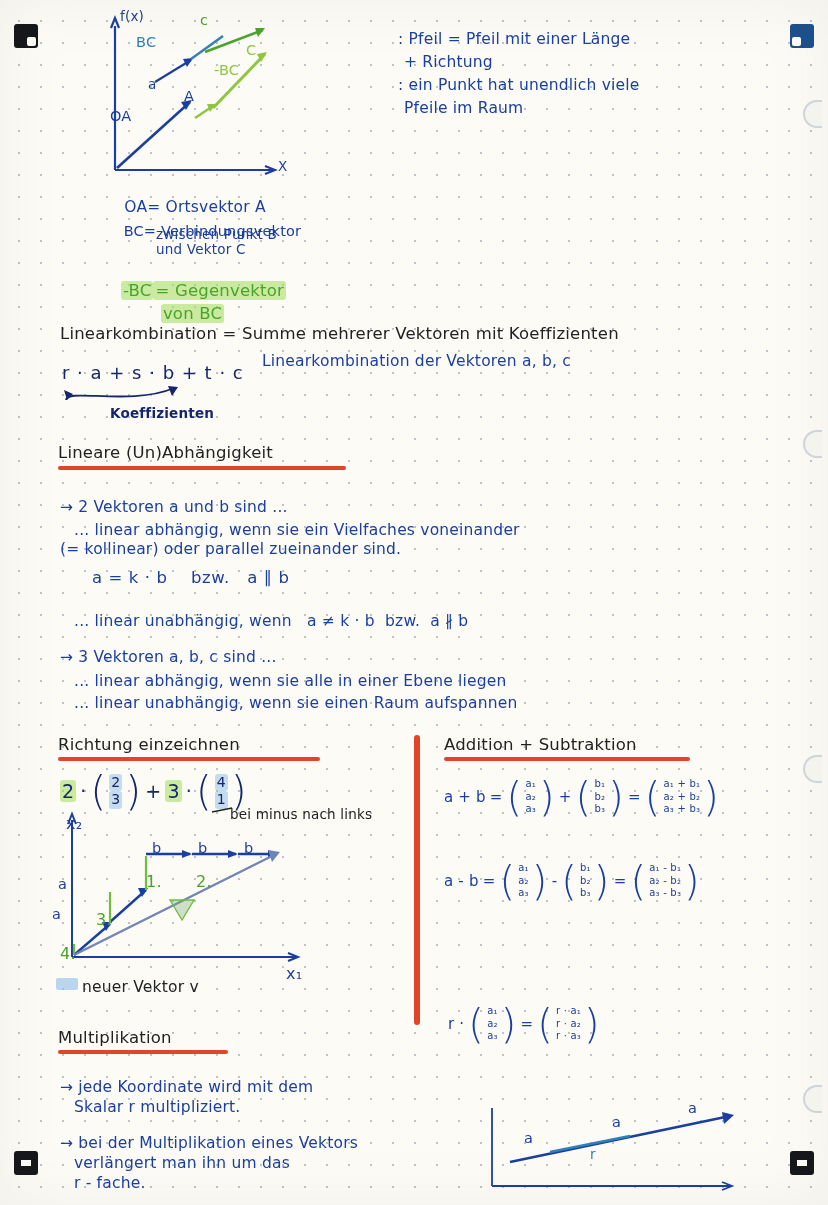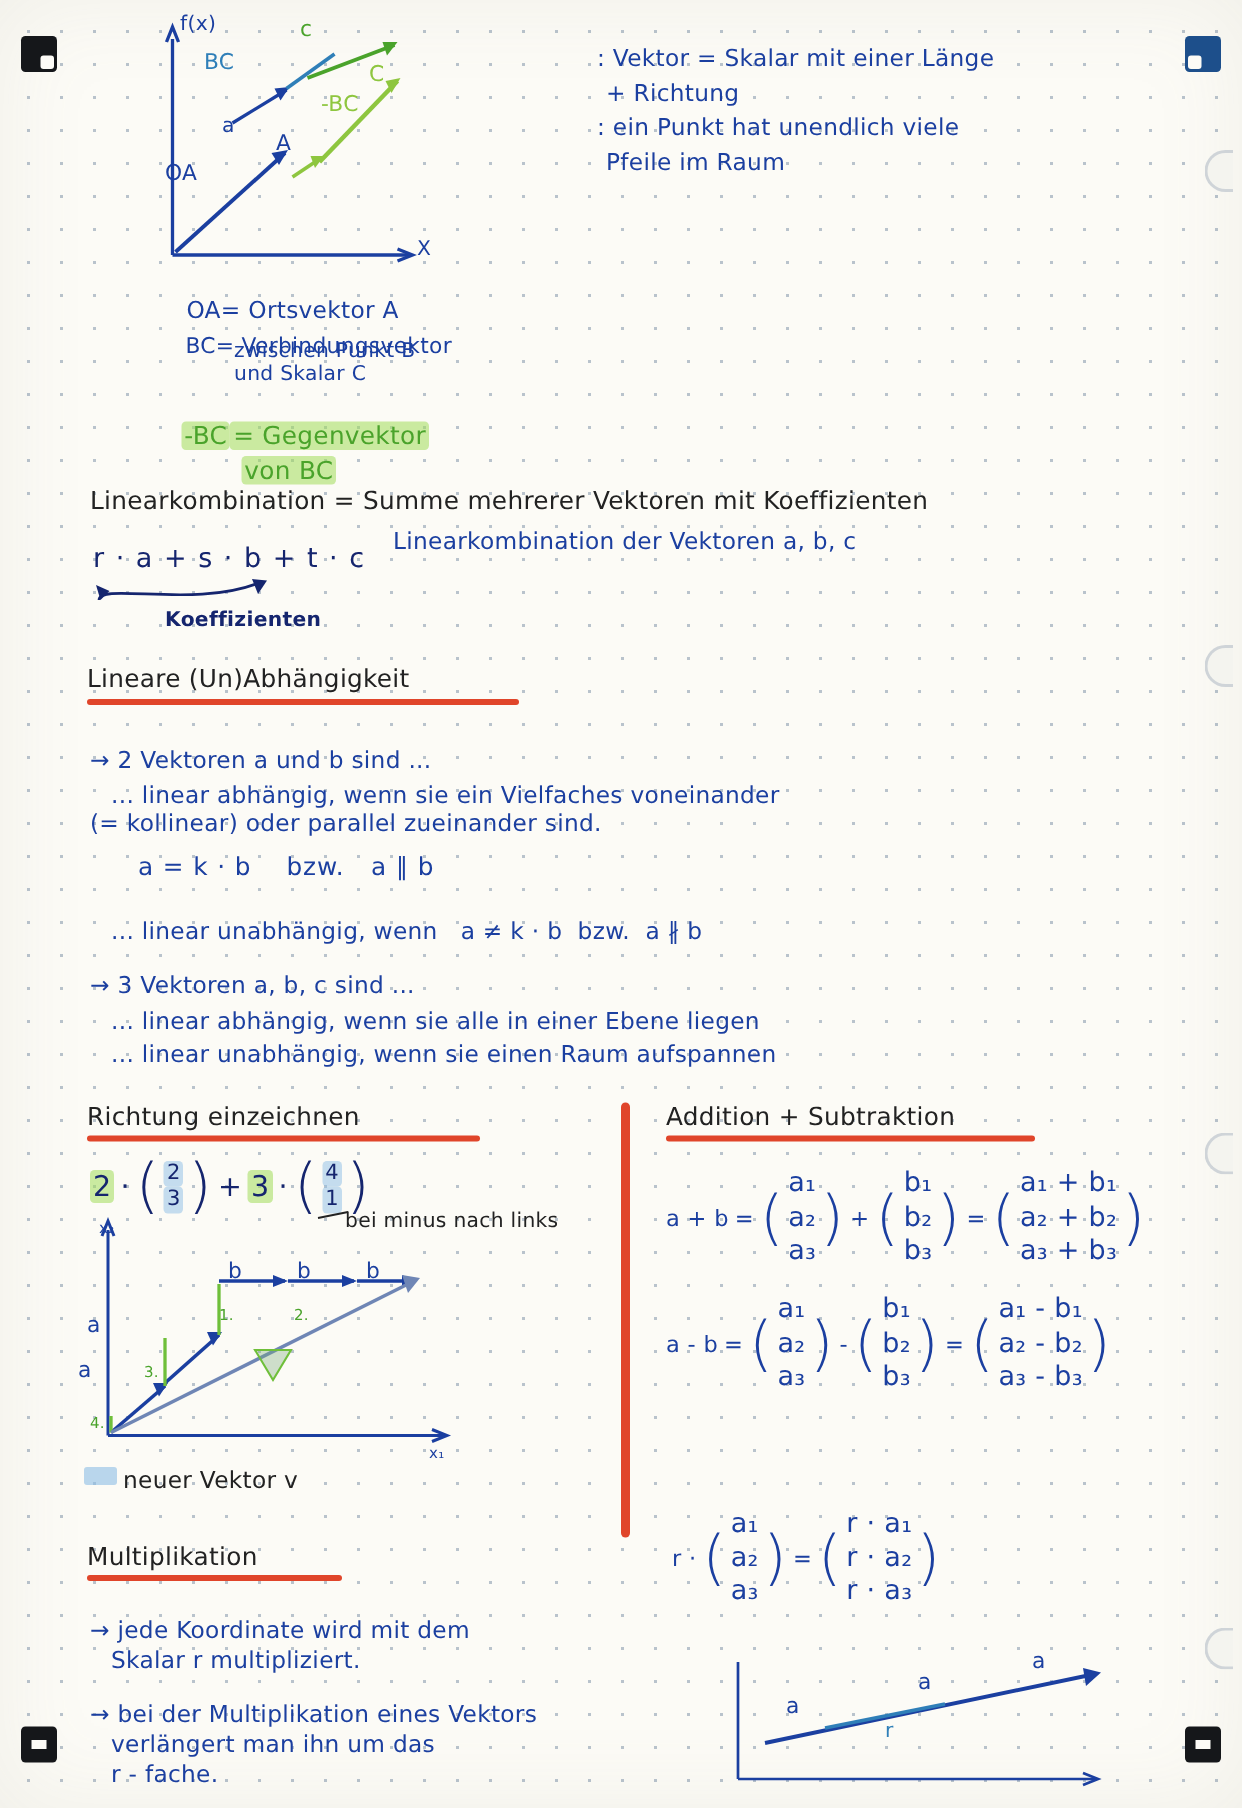--- a/index.html
+++ b/index.html
@@ -52,28 +52,28 @@
   .green{color:#4aa32b;}
   .black{color:#222;}
   .hand{font-family:"DejaVu Sans", sans-serif;letter-spacing:.2px;}
   .red-ul{position:absolute;background:#e0452a;border-radius:3px;}
   .orange-bar{position:absolute;background:#e0452a;border-radius:4px;}
   .hl-green{background:rgba(160,220,90,.55);border-radius:3px;padding:0 2px;}
   .hl-blue{background:rgba(140,190,230,.5);border-radius:3px;padding:0 2px;}
 
   svg{position:absolute;overflow:visible;}
 
-  .t12{font-size:10px;}
+  .t12{font-size:16px;}
   .t13{font-size:13.5px;}
   .t14{font-size:14.5px;}
   .t15{font-size:15.5px;}
   .t16{font-size:16.5px;}
   .t18{font-size:18px;}
   .matrix{display:inline-flex;align-items:center;}
-  .mbody{display:inline-flex;flex-direction:column;line-height:1.25;font-size:18px;padding:0 3px;}
+  .mbody{display:inline-flex;flex-direction:column;line-height:1.25;font-size:10px;padding:0 3px;}
   .par{font-size:40px;line-height:36px;font-weight:300;}
 </style>
 </head>
 <body>
 
 <div class="paper"></div>
 <div class="sheet-shadow"></div>
 
 <div class="corner tl">
     <i></i>
@@ -121,33 +121,33 @@
 <div class="ink blue t13 hand" style="left:120px;top:8px">f(x)</div>
 <div class="ink blue t13 hand" style="left:278px;top:158px">X</div>
 <div class="ink blue t13 hand" style="left:148px;top:76px">a</div>
 <div class="ink blue t14 hand" style="left:184px;top:88px">A</div>
 <div class="ink blue t14 hand" style="left:110px;top:108px">OA</div>
 <div class="ink hand t14" style="left:136px;top:34px;color:#2f7fb8">BC</div>
 <div class="ink green t14 hand" style="left:200px;top:12px">c</div>
 <div class="ink hand t14" style="left:214px;top:62px;color:#8ec63f">-BC</div>
 <div class="ink hand t14" style="left:246px;top:42px;color:#8ec63f">C</div>
 
-<div class="ink blue t15 hand" style="left:398px;top:30px">: Vektor = Skalar mit einer Länge</div>
+<div class="ink blue t15 hand" style="left:398px;top:30px">: Pfeil = Pfeil mit einer Länge</div>
 <div class="ink blue t15 hand" style="left:404px;top:53px">+ Richtung</div>
 <div class="ink blue t15 hand" style="left:398px;top:76px">: ein Punkt hat unendlich viele</div>
 <div class="ink blue t15 hand" style="left:404px;top:99px">Pfeile im Raum</div>
 
 <div class="ink blue t15 hand" style="left:114px;top:180px">
   <span>OA</span><span>= Ortsvektor A</span>
 </div>
 <div class="ink blue t14 hand" style="left:114px;top:207px">
   <span>BC</span><span>= Verbindungsvektor</span>
 </div>
 <div class="ink blue t13 hand" style="left:156px;top:226px">zwischen Punkt B</div>
-<div class="ink blue t13 hand" style="left:156px;top:241px">und Skalar C</div>
+<div class="ink blue t13 hand" style="left:156px;top:241px">und Vektor C</div>
 <div class="ink green t16 hand" style="left:110px;top:262px">
   <span class="hl-green">-BC</span><span class="hl-green">= Gegenvektor</span>
 </div>
 <div class="ink green t16 hand" style="left:150px;top:285px">
   <span class="hl-green">von BC</span>
 </div>
 
 <div class="ink black t16 hand" style="left:60px;top:324px">Linearkombination = Summe mehrerer Vektoren mit Koeffizienten</div>
 
 <div class="ink darkblue t18 hand" style="left:62px;top:362px;letter-spacing:1px">r · a + s · b + t · c</div>

